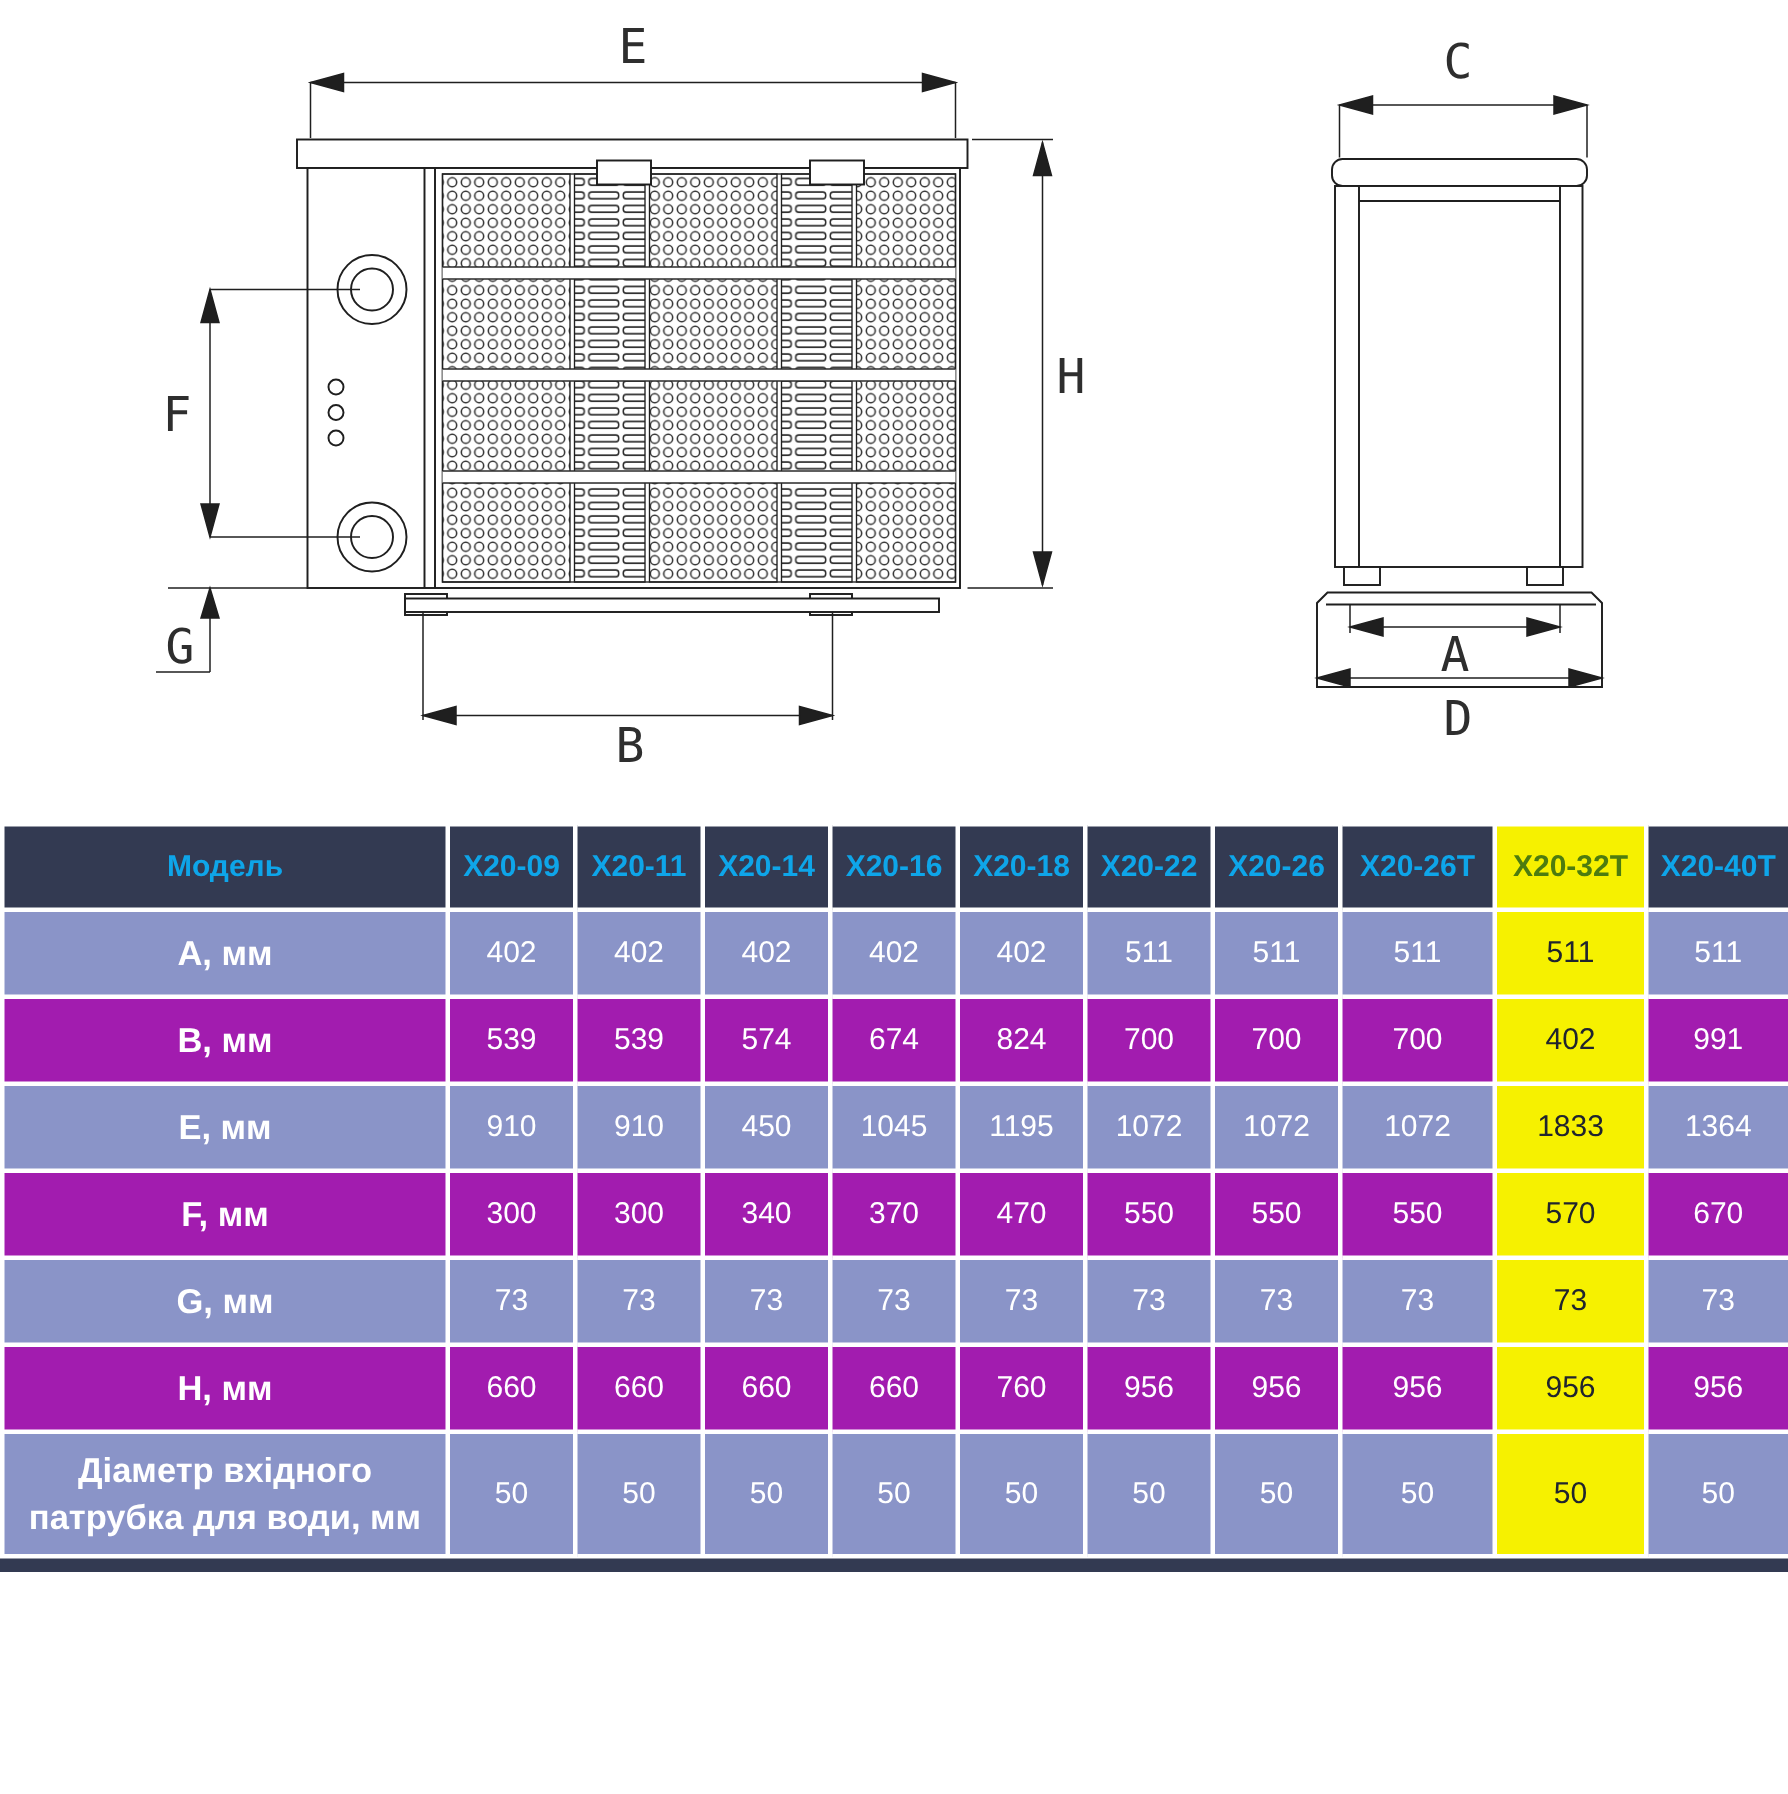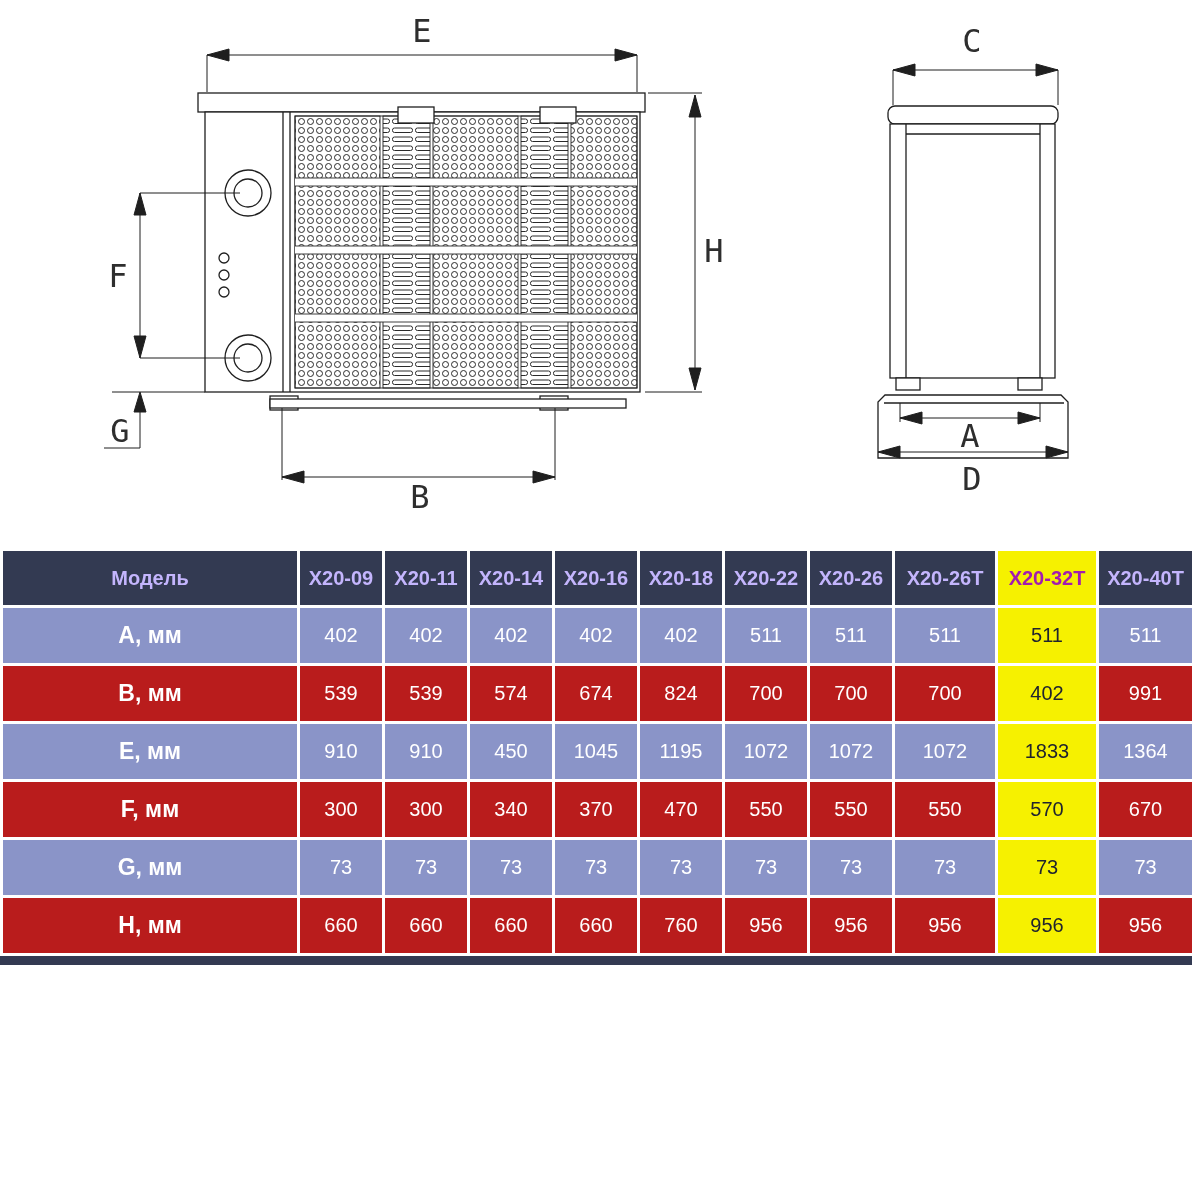--- a/index.html
+++ b/index.html
@@ -4,24 +4,24 @@
 <style>
   html,body{margin:0;padding:0;background:#fff;}
   .page{width:1192px;height:1196px;background:#fff;overflow:hidden;
         font-family:"Liberation Sans",sans-serif;}
   .diagram-wrap{width:1192px;height:548px;background:#fff;}
   svg text.dim-label{font-family:"DejaVu Sans Mono",monospace;font-weight:400;
         fill:#2e2e2e;font-size:32px;}
   table.dims{border-collapse:collapse;table-layout:fixed;width:1192px;}
   table.dims th,table.dims td{border:3px solid #ffffff;text-align:center;
         vertical-align:middle;padding:0;}
-  thead th{background:#333a52;color:#c4b5fd;font-size:20px;font-weight:bold;height:54px;}
-  thead th.hl{background:#f6f100;color:#a21caf;}
+  thead th{background:#333a52;color:#0ea5e9;font-size:20px;font-weight:bold;height:54px;}
+  thead th.hl{background:#f6f100;color:#4d7c0f;}
   tr.light{background:#8a94c8;}
-  tr.dark{background:#b91c1c;}
+  tr.dark{background:#a21caf;}
   tbody th{color:#ffffff;font-size:23px;font-weight:bold;height:55px;line-height:1.35;padding:0 8px;}
   tbody td{color:#ffffff;font-size:20px;font-weight:400;height:55px;}
   tbody td.hl{background:#f6f100;color:#20242e;}
   tbody tr.tall th,tbody tr.tall td{height:80px;}
   .bottom-bar{height:9px;background:#333a52;}
 </style>
 </head>
 <body>
 
 <div class="page">
@@ -272,17 +272,30 @@
           <td>660</td>
           <td>660</td>
           <td>660</td>
           <td>760</td>
           <td>956</td>
           <td>956</td>
           <td>956</td>
           <td class="hl">956</td>
           <td>956</td>
         </tr>
+        <tr class="light tall">
+          <th>Діаметр вхідного патрубка для води, мм</th>
+          <td>50</td>
+          <td>50</td>
+          <td>50</td>
+          <td>50</td>
+          <td>50</td>
+          <td>50</td>
+          <td>50</td>
+          <td>50</td>
+          <td class="hl">50</td>
+          <td>50</td>
+        </tr>
       </tbody>
   </table>
 
   <div class="bottom-bar"></div>
 </div>
 
 </body></html>

